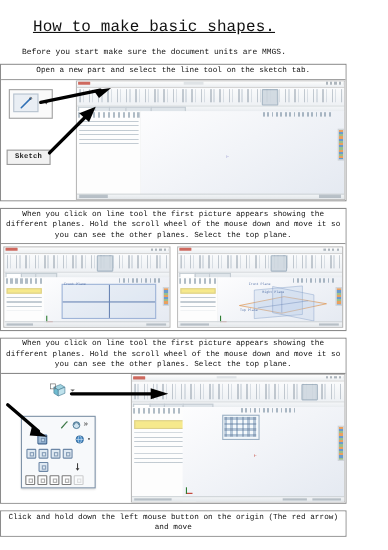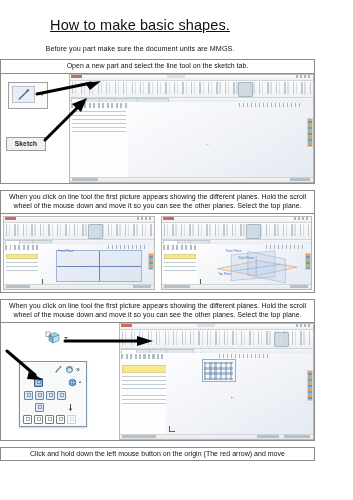--- a/index.html
+++ b/index.html
@@ -1,20 +1,20 @@
 <!DOCTYPE html>
 <html><head>
 <meta charset="utf-8">
 <style>
   html,body{margin:0;padding:0;}
   body{
     width:353px;height:500px;overflow:hidden;background:#ffffff;
     font-family:"Liberation Sans", sans-serif;color:#111;
   }
-  .page{position:relative;width:280px;height:500px;box-sizing:border-box;}
+  .page{position:relative;width:280px;height:500px;box-sizing:border-box;font-family:Liberation Mono, monospace;}
 
   
   .title{
     text-align:center;font-size:14.5px;font-weight:400;
     text-decoration:underline;letter-spacing:.1px;
     margin:0;padding-top:18px;line-height:1.1;
   }
   .subtitle{
     text-align:center;font-size:7.2px;margin:0;padding-top:10px;
     letter-spacing:.05px;
@@ -192,21 +192,21 @@
       repeating-linear-gradient(#7e9cbb 0 2.4px,transparent 2.4px 5.2px);
     background-blend-mode:multiply;opacity:.55;
   }
 </style>
 </head>
 <body>
 
 <div class="page">
 
   <h1 class="title">How to make basic shapes.</h1>
-  <p class="subtitle">Before you part make sure the document units are MMGS.</p>
+  <p class="subtitle">Before you start make sure the document units are MMGS.</p>
 
   <div class="panel" style="margin-top:6px;">
     <div class="cap">Open a new part and select the line tool on the sketch tab.</div>
     <div class="body" style="height:109px;">
 
       <div class="sw" style="left:68px;top:0px;right:0px;bottom:0px;">
         <div class="titlebar">
           <span class="logo"></span>
           <span class="ctr"></span>
           <span class="sysbtns"></span>

